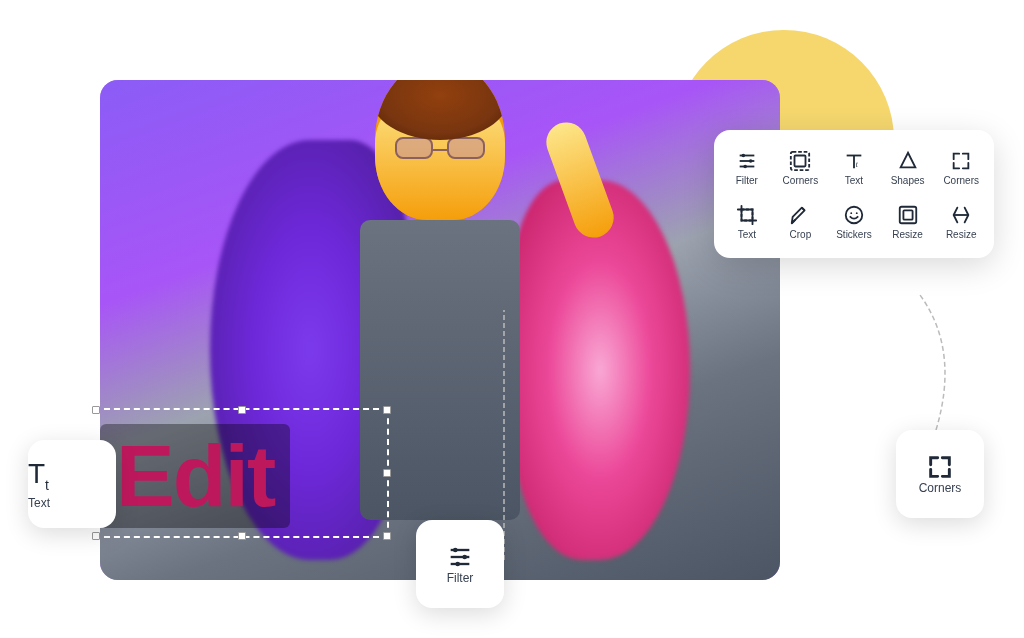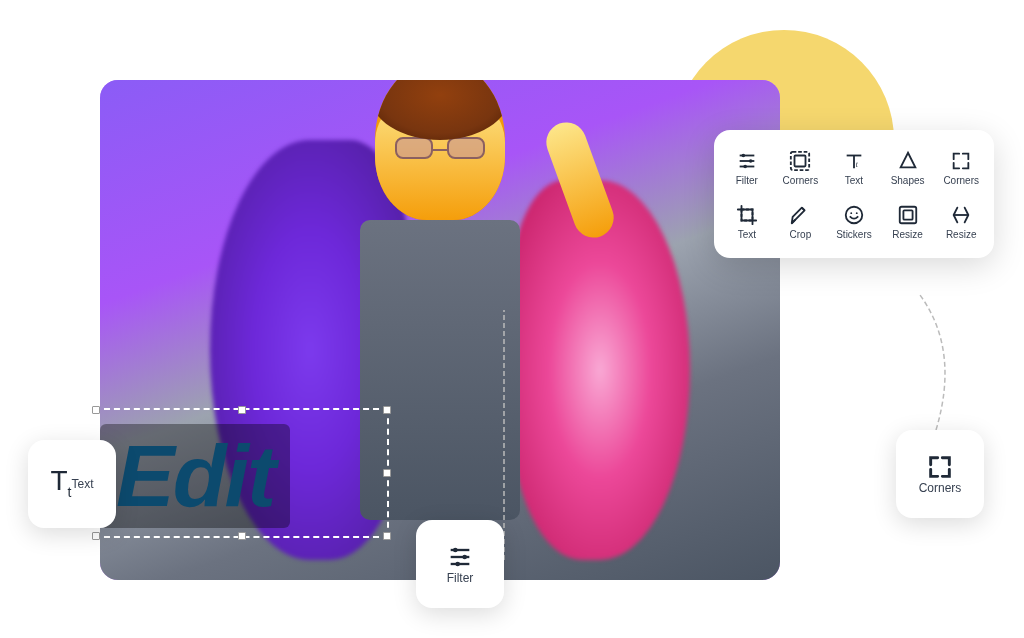--- a/index.html
+++ b/index.html
@@ -195,24 +195,23 @@
       bottom: 110px;
       z-index: 5;
       padding: 8px 16px;
       background: rgba(0,0,0,0.35);
       border-radius: 6px;
     }
 
     .edit-text {
       font-size: 88px;
       font-weight: 900;
-      color: #0c4a6e;
+      color: #be185d;
       line-height: 1;
       letter-spacing: -2px;
-      font-style: italic;
       margin-top: 27px;
     }
 
     
     .selection-box {
       position: absolute;
       left: 94px;
       bottom: 100px;
       width: 295px;
       height: 130px;
@@ -274,22 +273,22 @@
     .text-card {
       position: absolute;
       left: 28px;
       bottom: 110px;
       width: 88px;
       height: 88px;
       background: #fff;
       border-radius: 16px;
       box-shadow: 0 6px 24px rgba(0,0,0,0.14);
       display: flex;
-      flex-direction: row;
-      align-items: center;
+      flex-direction: column;
+      align-items: flex-start;
       justify-content: center;
       z-index: 10;
       cursor: pointer;
     }
 
     .text-card-icon {
       font-size: 28px;
       color: #1f2937;
       margin-bottom: 4px;
     }

